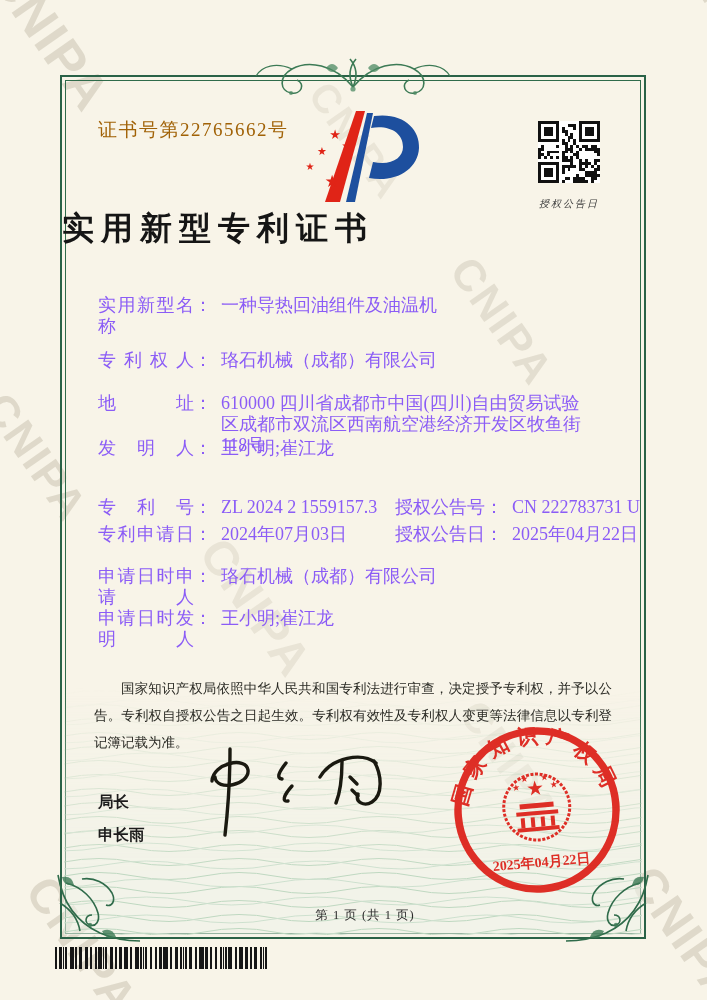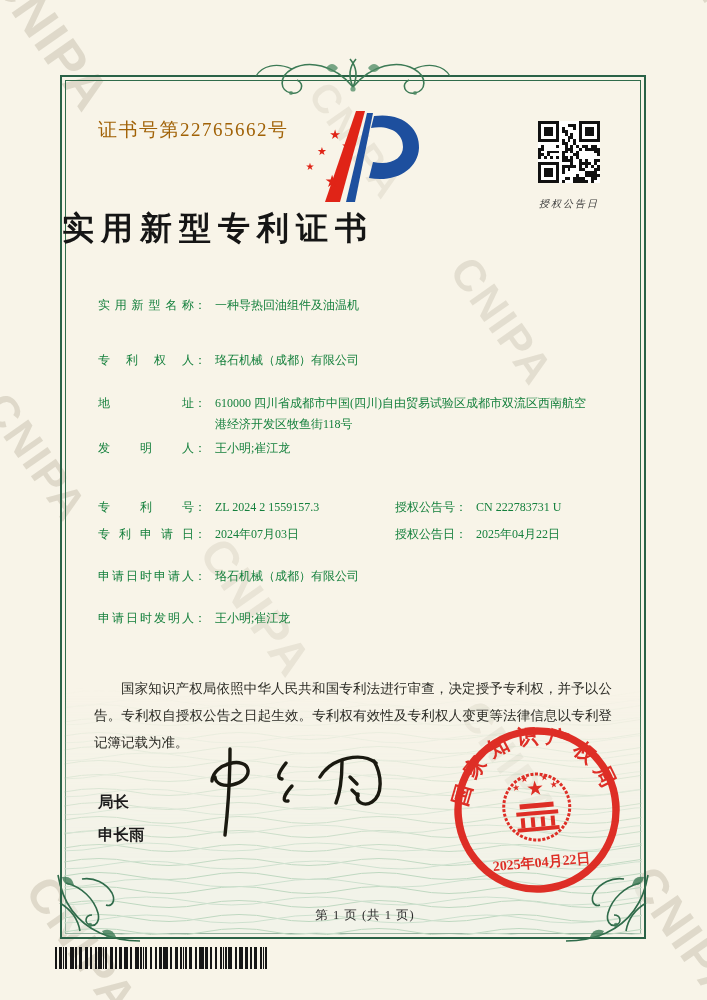--- a/index.html
+++ b/index.html
@@ -53,21 +53,21 @@
   .qr-caption{
     margin-top:10px;font-size:10px;color:#3a3a3a;letter-spacing:2px;
     font-style:italic;white-space:nowrap;
   }
   .title{
     position:absolute;left:0;top:130px;width:100%;
     text-align:left;font-size:32px;font-weight:700;color:#151515;
     letter-spacing:7px;
   }
   
-  .row{position:absolute;left:36px;right:26px;font-size:12px;line-height:21px;color:#15803d;}
+  .row{position:absolute;left:36px;right:26px;font-size:18px;line-height:21px;color:#8b5cf6;}
   .f-label{
     display:inline-block;width:96px;
     text-align:justify;text-align-last:justify;
     vertical-align:top;
   }
   .f-colon{display:inline-block;vertical-align:top;margin-right:9px;}
   .f-value{display:inline-block;vertical-align:top;max-width:372px;}
   .cell-right{position:absolute;left:297px;top:0;white-space:nowrap;}
   .cell-right .f-label2{display:inline-block;vertical-align:top;}
   .r0{top:218px;} .r1{top:273px;} .r2{top:316px;} .r3{top:361px;}

